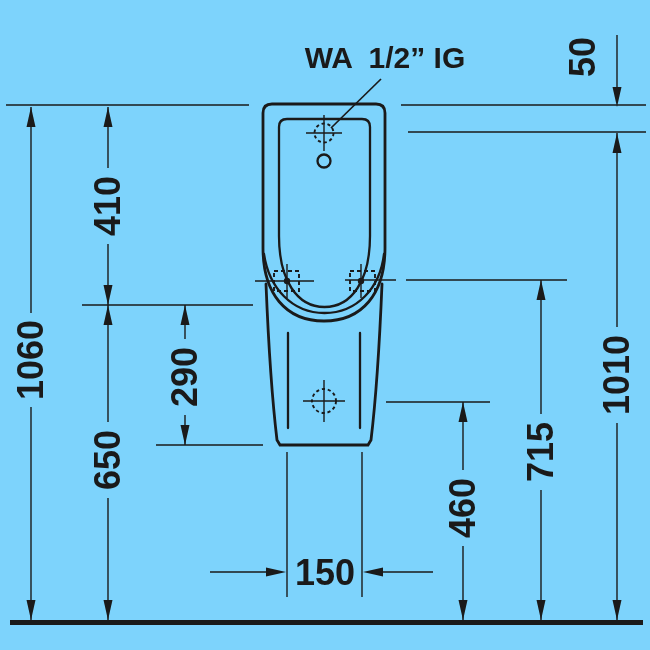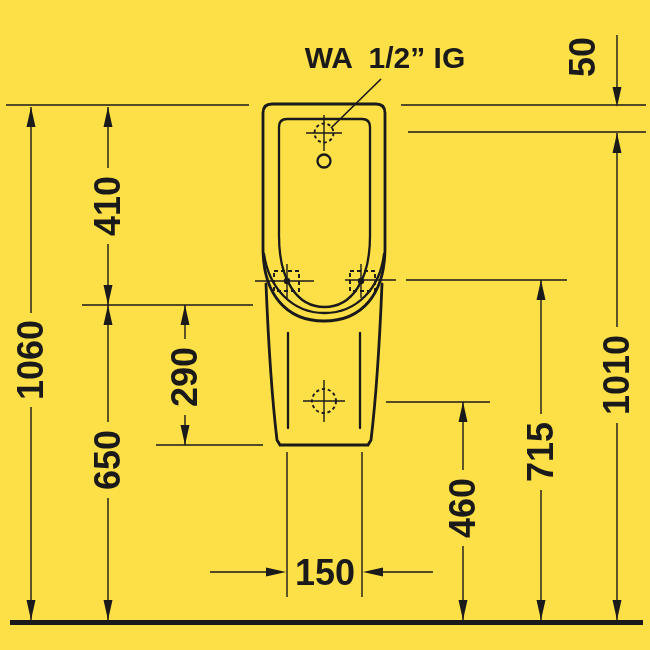--- a/index.html
+++ b/index.html
@@ -1,16 +1,16 @@
 <!DOCTYPE html>
 <html><head>
 <meta charset="utf-8">
 <style>
   html,body{margin:0;padding:0;background:#fff;}
-  .canvas{position:relative;width:650px;height:650px;background:#fde047;overflow:hidden;
+  .canvas{position:relative;width:650px;height:650px;background:#7dd3fc;overflow:hidden;
           font-family:"Liberation Sans", sans-serif;}
   svg{display:block}
   text.dim{font:bold 36px "Liberation Sans", sans-serif;fill:#1a1a1a;}
   text.note{font:bold 30px "Liberation Sans", sans-serif;fill:#1a1a1a;white-space:pre;}
   .obj{stroke:#1a1a1a;fill:none;stroke-width:2.8;stroke-linecap:round;}
   .obj2{stroke:#1a1a1a;fill:none;stroke-width:2.3;stroke-linecap:round;}
   .thin{stroke:#1a1a1a;fill:none;stroke-width:1.4;}
   .dash{stroke:#1a1a1a;fill:none;stroke-width:1.9;stroke-dasharray:4 3;}
   .dashc{stroke:#1a1a1a;fill:none;stroke-width:1.9;stroke-dasharray:3.2 2.8;}
   .arrow{fill:#1a1a1a;stroke:none;}

